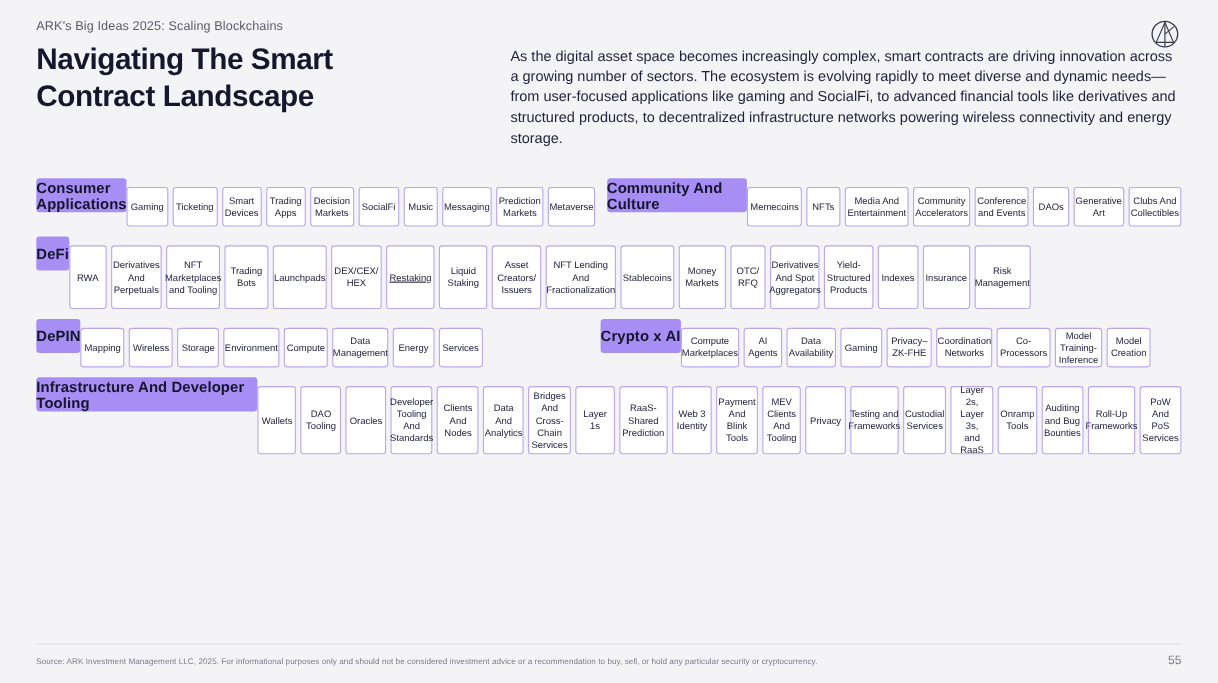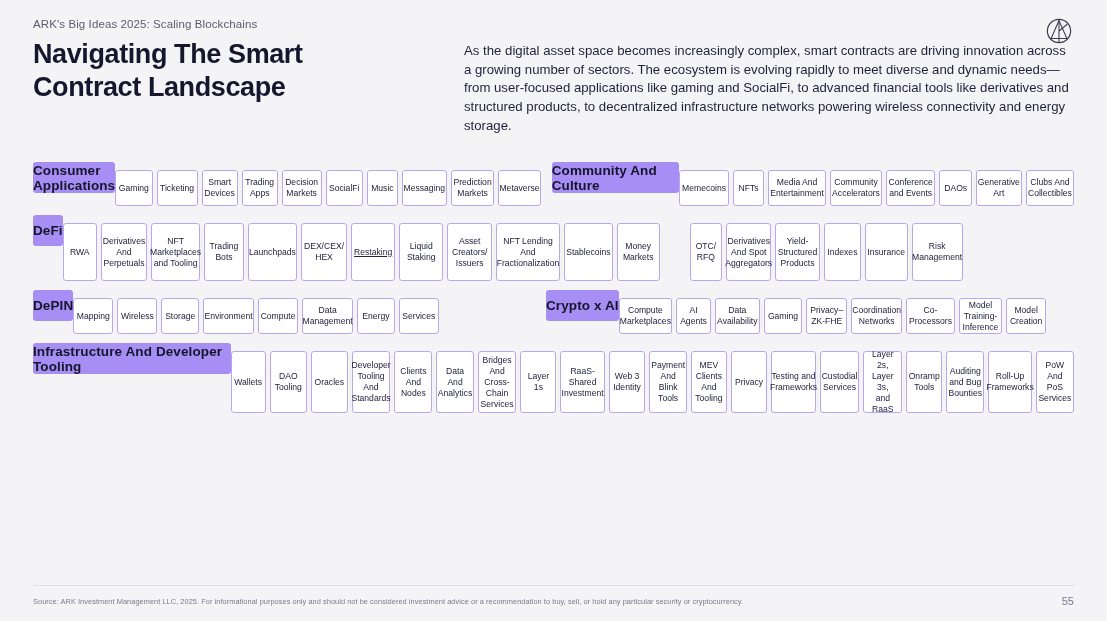--- a/index.html
+++ b/index.html
@@ -208,21 +208,21 @@
           <div class="item" style="flex: 54 1 0px;">Liquid
 Staking</div>
           <div class="item" style="flex: 55 1 0px;">Asset
 Creators/
 Issuers</div>
           <div class="item" style="flex: 82 1 0px;">NFT Lending And
 Fractionalization</div>
           <div class="item" style="flex: 61 1 0px;">Stablecoins</div>
           <div class="item" style="flex: 52 1 0px;">Money
 Markets</div>
-          <div class="item" style="flex: 38 1 0px; margin-left: 26px;">OTC/
+          <div class="item" style="flex: 38 1 0px;">OTC/
 RFQ</div>
           <div class="item" style="flex: 55 1 0px;">Derivatives
 And Spot
 Aggregators</div>
           <div class="item" style="flex: 55 1 0px;">Yield-
 Structured
 Products</div>
           <div class="item" style="flex: 44 1 0px;">Indexes</div>
           <div class="item" style="flex: 52 1 0px;">Insurance</div>
           <div class="item" style="flex: 64 1 0px;">Risk
@@ -284,21 +284,21 @@
           <div class="item" style="flex: 52 1 0px;">Clients
 And Nodes</div>
           <div class="item" style="flex: 50 1 0px;">Data And
 Analytics</div>
           <div class="item" style="flex: 53 1 0px;">Bridges
 And Cross-
 Chain
 Services</div>
           <div class="item" style="flex: 48 1 0px;">Layer 1s</div>
           <div class="item" style="flex: 62 1 0px;">RaaS-Shared
-Investment</div>
+Prediction</div>
           <div class="item" style="flex: 49 1 0px;">Web 3
 Identity</div>
           <div class="item" style="flex: 51 1 0px;">Payment
 And Blink
 Tools</div>
           <div class="item" style="flex: 48 1 0px;">MEV
 Clients
 And
 Tooling</div>
           <div class="item" style="flex: 49 1 0px;">Privacy</div>

